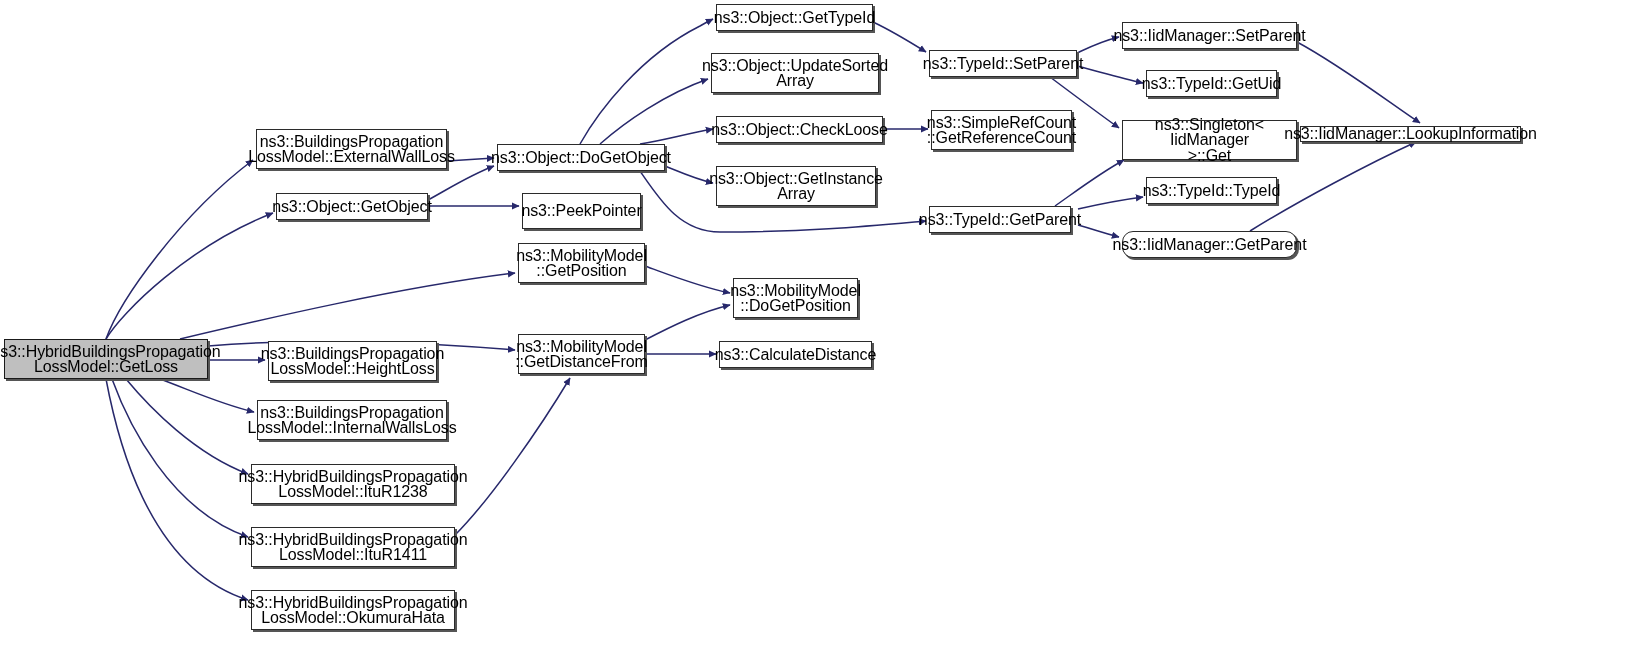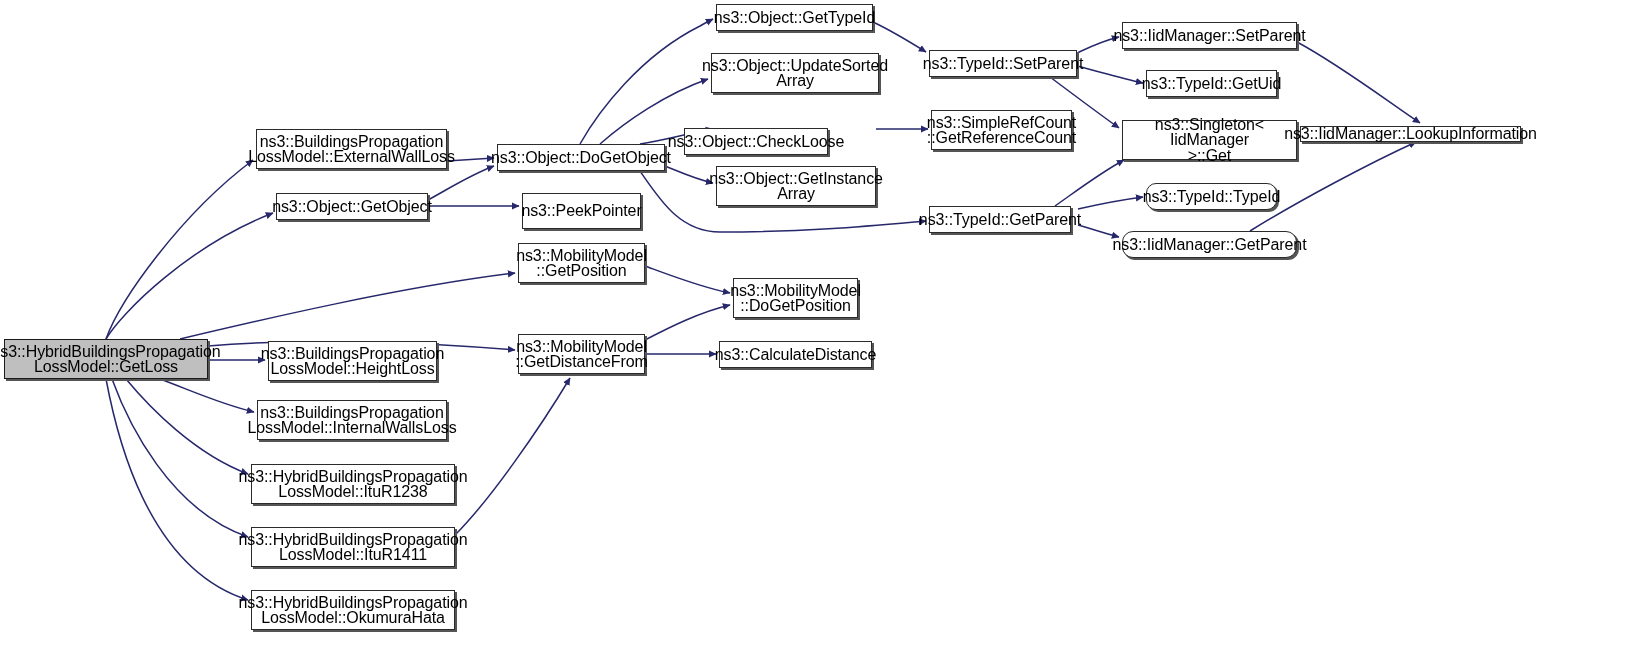--- a/index.html
+++ b/index.html
@@ -111,31 +111,31 @@
 LossModel::OkumuraHata</span></div>
       <div class="node shadow" title="ns3::Object::DoGetObject" style="left: 497px; top: 144px; width: 168px; height: 27px; text-align: right;"><span>ns3::Object::DoGetObject</span></div>
       <div class="node shadow" title="ns3::PeekPointer" style="left: 522px; top: 193px; width: 119px; height: 36px;"><span>ns3::PeekPointer</span></div>
       <div class="node shadow" title="ns3::MobilityModel::GetPosition" style="left: 518px; top: 243px; width: 127px; height: 40px;"><span>ns3::MobilityModel
 ::GetPosition</span></div>
       <div class="node shadow" title="ns3::MobilityModel::GetDistanceFrom" style="left: 518px; top: 334px; width: 127px; height: 40px;"><span>ns3::MobilityModel
 ::GetDistanceFrom</span></div>
       <div class="node shadow" title="ns3::Object::GetTypeId" style="left: 716px; top: 4px; width: 157px; height: 27px;"><span>ns3::Object::GetTypeId</span></div>
       <div class="node shadow" title="ns3::Object::UpdateSortedArray" style="left: 711px; top: 53px; width: 168px; height: 40px;"><span>ns3::Object::UpdateSorted
 Array</span></div>
-      <div class="node shadow" title="ns3::Object::CheckLoose" style="left: 684px; top: 116px; width: 144px; height: 27px; margin-top: 12px;"><span>ns3::Object::CheckLoose</span></div>
+      <div class="node shadow" title="ns3::Object::CheckLoose" style="left: 716px; top: 116px; width: 167px; height: 27px;"><span>ns3::Object::CheckLoose</span></div>
       <div class="node shadow" title="ns3::Object::GetInstanceTypeId" style="left: 716px; top: 166px; width: 160px; height: 40px;"><span>ns3::Object::GetInstance
 Array</span></div>
       <div class="node shadow" title="ns3::MobilityModel::DoGetPosition" style="left: 733px; top: 278px; width: 125px; height: 40px;"><span>ns3::MobilityModel
 ::DoGetPosition</span></div>
       <div class="node shadow" title="ns3::CalculateDistance" style="left: 719px; top: 341px; width: 153px; height: 27px;"><span>ns3::CalculateDistance</span></div>
       <div class="node shadow" title="ns3::TypeId::SetParent" style="left: 929px; top: 50px; width: 148px; height: 27px;"><span>ns3::TypeId::SetParent</span></div>
       <div class="node shadow" title="ns3::SimpleRefCount::GetReferenceCount" style="left: 931px; top: 110px; width: 141px; height: 40px;"><span>ns3::SimpleRefCount
 ::GetReferenceCount</span></div>
       <div class="node shadow" title="ns3::TypeId::GetParent" style="left: 929px; top: 206px; width: 142px; height: 27px;"><span>ns3::TypeId::GetParent</span></div>
       <div class="node shadow" title="ns3::IidManager::SetParent" style="left: 1122px; top: 22px; width: 175px; height: 27px;"><span>ns3::IidManager::SetParent</span></div>
       <div class="node shadow" title="ns3::TypeId::GetUid" style="left: 1146px; top: 70px; width: 131px; height: 27px;"><span>ns3::TypeId::GetUid</span></div>
       <div class="node shadow" title="ns3::Singleton&lt; IidManager&gt;::Get" style="left: 1122px; top: 120px; width: 175px; height: 40px;"><span>ns3::Singleton&lt; IidManager
 &gt;::Get</span></div>
-      <div class="node shadow" title="ns3::TypeId::TypeId" style="left: 1146px; top: 183px; width: 131px; height: 27px; border-radius: 10px;"><span>ns3::TypeId::TypeId</span></div>
+      <div class="node shadow" title="ns3::TypeId::TypeId" style="left: 1146px; top: 177px; width: 131px; height: 27px;"><span>ns3::TypeId::TypeId</span></div>
       <div class="node shadow" title="ns3::IidManager::GetParent" style="left: 1122px; top: 231px; width: 175px; height: 27px; border-radius: 11px;"><span>ns3::IidManager::GetParent</span></div>
       <div class="node shadow" title="ns3::IidManager::LookupInformation" style="left: 1300px; top: 126px; width: 221px; height: 16px;"><span>ns3::IidManager::LookupInformation</span></div>
     </div>
 </div>
 
 </body></html>

